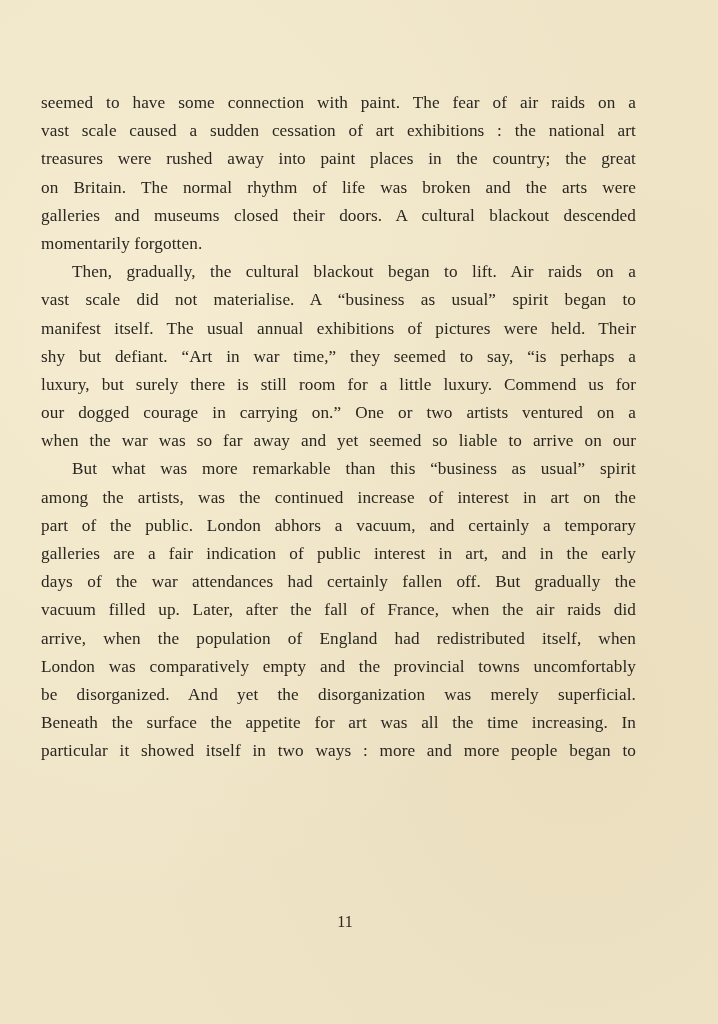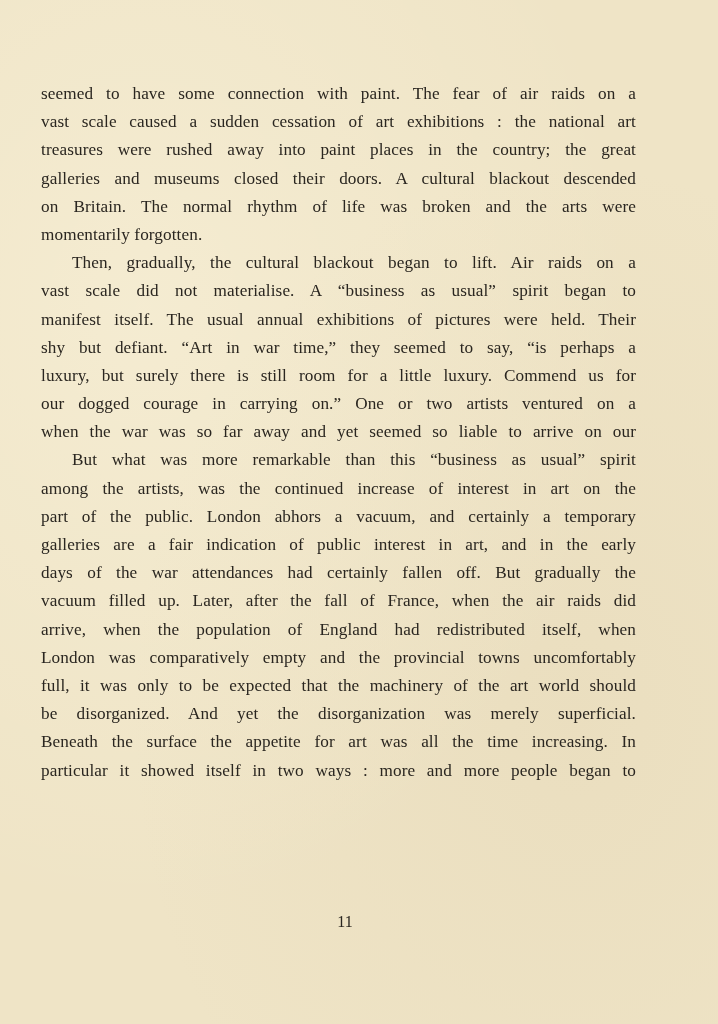--- a/index.html
+++ b/index.html
@@ -14,21 +14,21 @@
         radial-gradient(ellipse at 20% 30%, rgba(255,250,230,0.35), rgba(0,0,0,0) 60%),
         radial-gradient(ellipse at 80% 70%, rgba(200,180,140,0.12), rgba(0,0,0,0) 55%);
       position: relative;
       overflow: hidden;
       font-family: "Liberation Serif", "DejaVu Serif", serif;
       color: #2a2620;
     }
     .page {
       position: absolute;
       left: 41px;
-      top: 80px;
+      top: 89px;
       width: 595px;
     }
     .para {
       margin: 0;
       font-size: 17.2px;
       line-height: 28.2px;
       text-align: justify;
       letter-spacing: 0.1px;
     }
     .line {
@@ -56,42 +56,41 @@
     }
   </style>
 </head>
 <body>
 
 <div class="page">
   <p class="para">
     <span class="line">seemed to have some connection with paint.  The fear of air raids on a</span>
     <span class="line">vast scale caused a sudden cessation of art exhibitions : the national art</span>
     <span class="line">treasures were rushed away into paint places in the country; the great</span>
+    <span class="line">on Britain.  The normal rhythm of life was broken and the arts were</span>
     <span class="line">galleries and museums closed their doors.  A cultural blackout descended</span>
-    <span class="line">on Britain.  The normal rhythm of life was broken and the arts were</span>
     <span class="line last">momentarily forgotten.</span>
   </p>
   <p class="para">
     <span class="line indent">Then, gradually, the cultural blackout began to lift.  Air raids on a</span>
     <span class="line">vast scale did not materialise.  A “business as usual” spirit began to</span>
     <span class="line">manifest itself.  The usual annual exhibitions of pictures were held.  Their</span>
     <span class="line">shy but defiant.  “Art in war time,” they seemed to say, “is perhaps a</span>
     <span class="line">luxury, but surely there is still room for a little luxury.  Commend us for</span>
     <span class="line">our dogged courage in carrying on.”  One or two artists ventured on a</span>
     <span class="line">when the war was so far away and yet seemed so liable to arrive on our</span>
   </p>
   <p class="para">
     <span class="line indent">But what was more remarkable than this “business as usual” spirit</span>
     <span class="line">among the artists, was the continued increase of interest in art on the</span>
     <span class="line">part of the public.  London abhors a vacuum, and certainly a temporary</span>
     <span class="line">galleries are a fair indication of public interest in art, and in the early</span>
     <span class="line">days of the war attendances had certainly fallen off.  But gradually the</span>
     <span class="line">vacuum filled up.  Later, after the fall of France, when the air raids did</span>
     <span class="line">arrive, when the population of England had redistributed itself, when</span>
     <span class="line">London was comparatively empty and the provincial towns uncomfortably</span>
-    <span class="line">full, it was only to be expected that the machinery of the art world should</span>
     <span class="line">be disorganized.  And yet the disorganization was merely superficial.</span>
     <span class="line">Beneath the surface the appetite for art was all the time increasing.  In</span>
     <span class="line">particular it showed itself in two ways : more and more people began to</span>
   </p>
 </div>
 
 <div class="page-number">11</div>
 
 </body></html>

